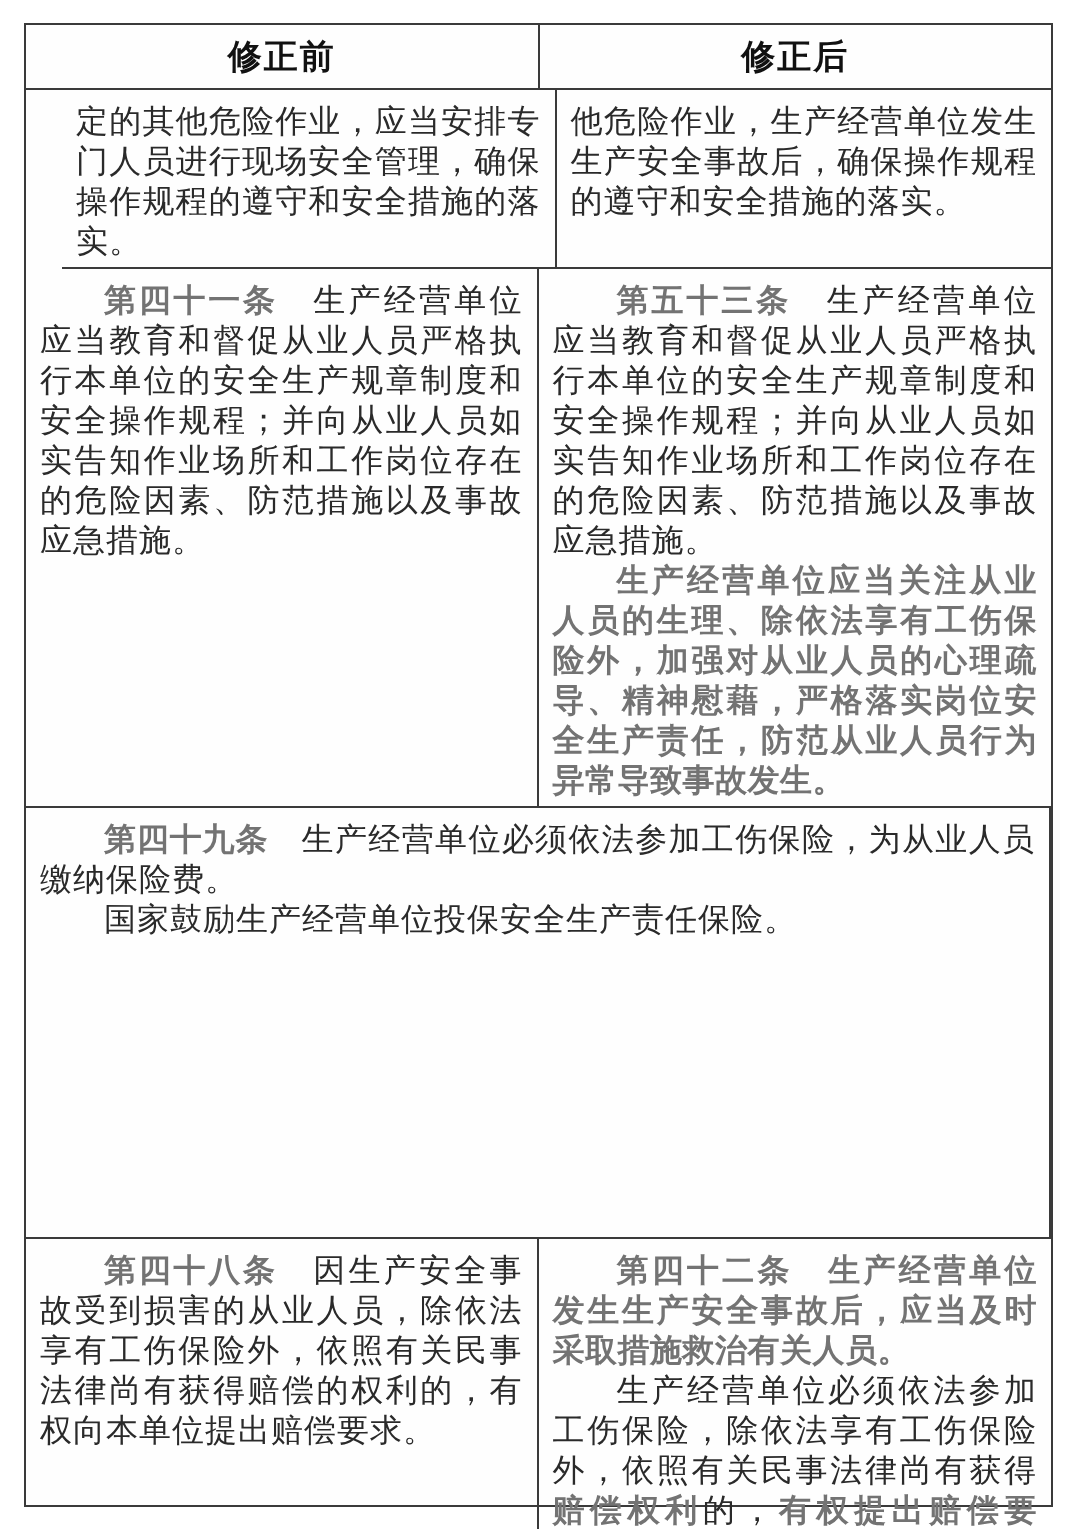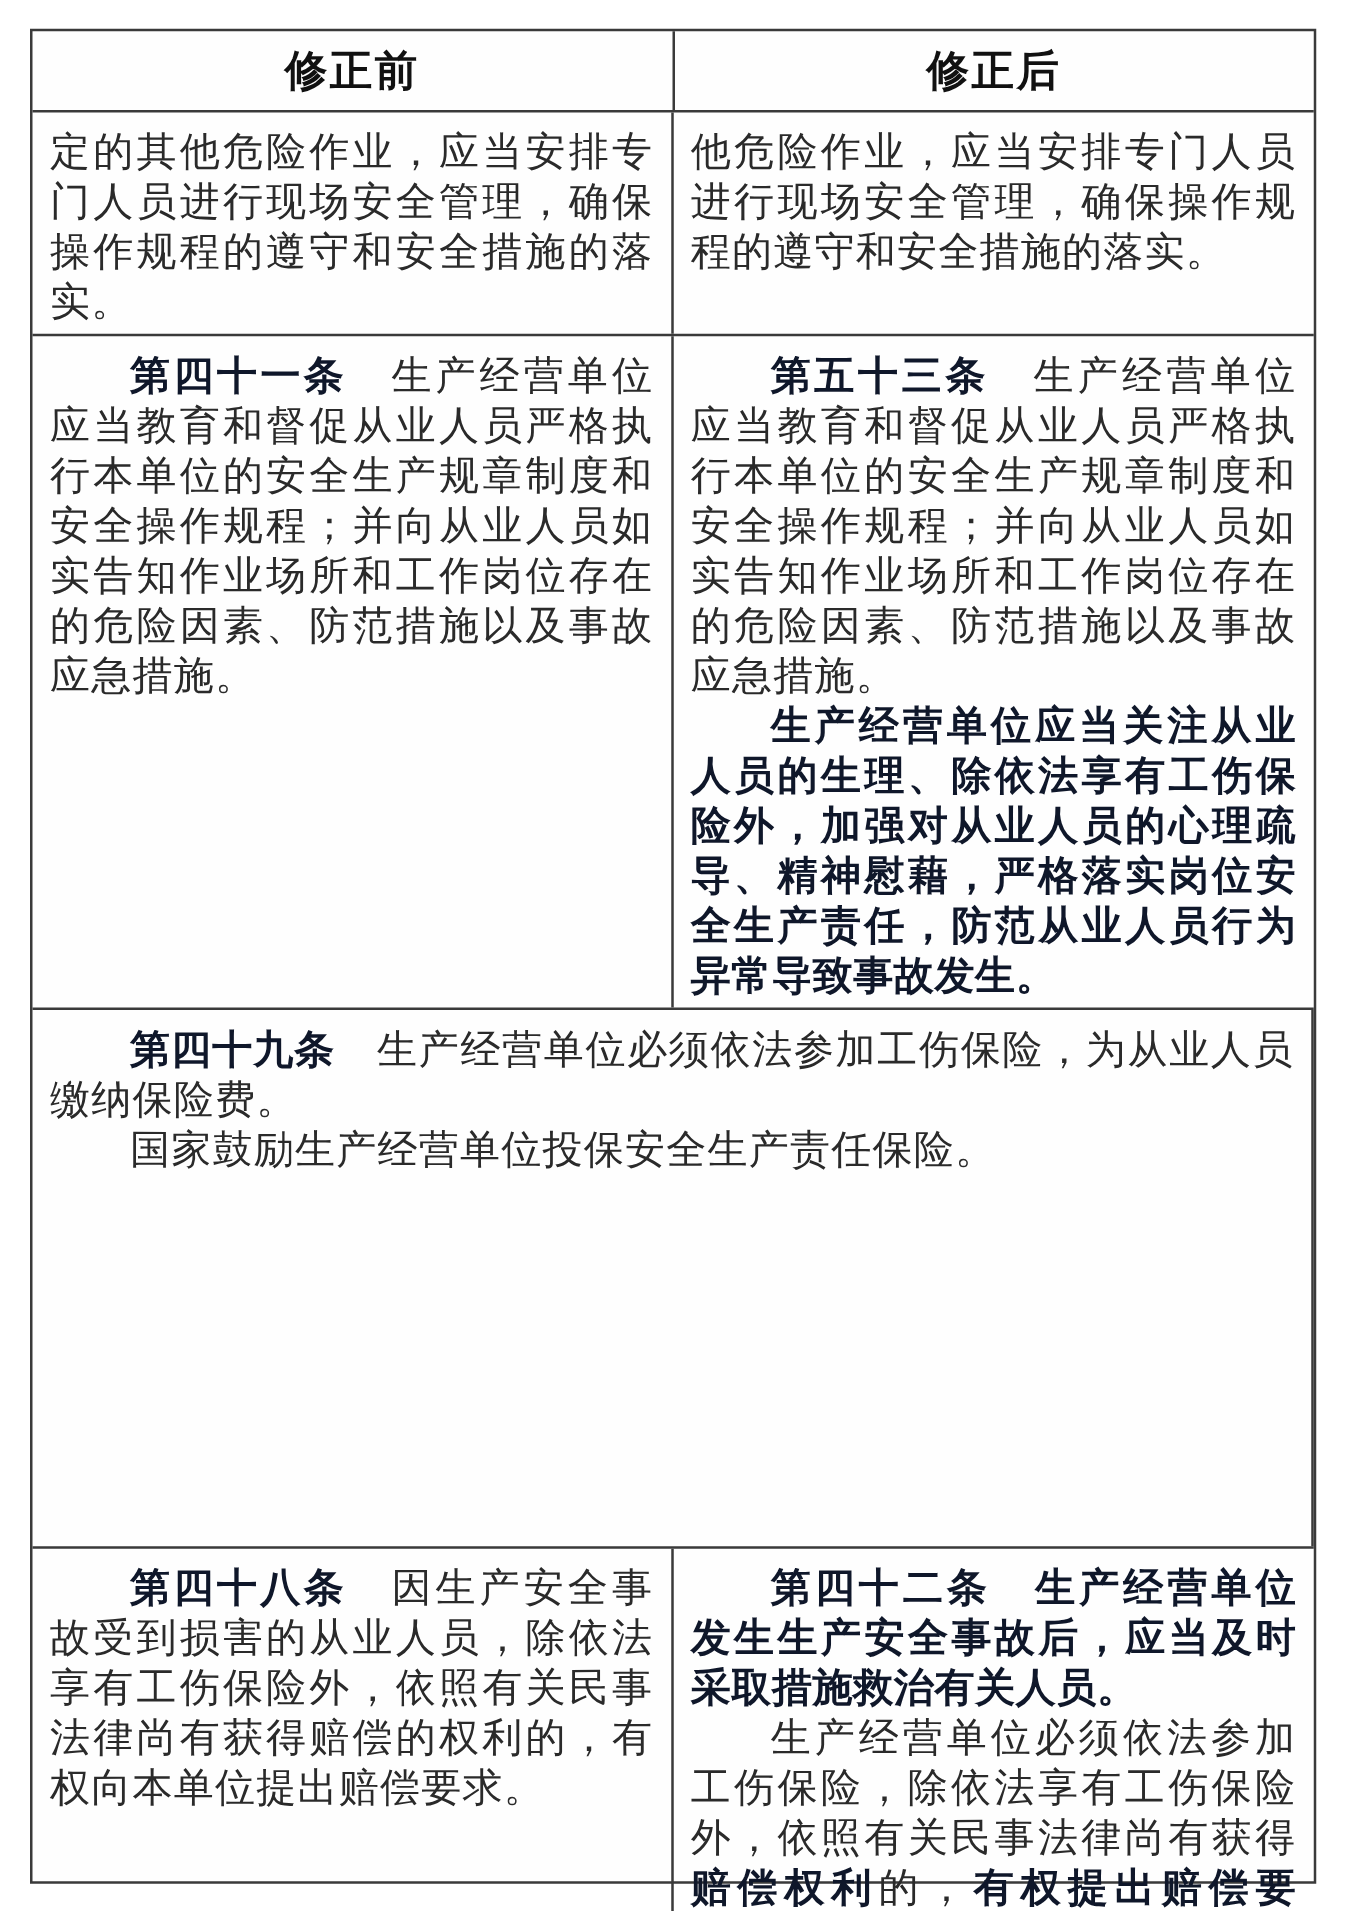--- a/index.html
+++ b/index.html
@@ -48,21 +48,21 @@
   .tbody {
     display: flex;
     flex-direction: column;
     flex: 1 1 auto;
   }
   .trow {
     display: flex;
     border-bottom: 2px solid #3a3a3a;
   }
   .trow:last-child { border-bottom: none; flex: 1 1 auto; }
-  .trow.r0 { min-height: 160px; }
+  .trow.r0 { min-height: 160px; margin-left: 36px; }
   .trow.r1 { min-height: 523px; }
   .trow.r2 { min-height: 429px; }
   .trow.r3 { min-height: 300px; }
   .td {
     flex: 1 1 50%;
     box-sizing: border-box;
     padding: 11px 14px 6px 14px;
     font-family: "Liberation Serif", "DejaVu Serif", serif;
     font-size: 32px;
     line-height: 40px;
@@ -70,40 +70,40 @@
     text-align: justify;
     text-justify: inter-character;
     overflow: hidden;
   }
   .td.before { border-right: 2px solid #3a3a3a; }
   .para { margin: 0; letter-spacing: 1px; }
   .para.indent { text-indent: 2em; }
   .seg.bold {
     font-family: Liberation Serif, serif;
     font-weight: 700;
-    color: #0f172a;
+    color: #737373;
     letter-spacing: 0.5px;
   }
 </style>
 </head>
 <body>
 
 <div class="doc">
   <div class="cmp-table">
     <div class="thead">
       <div class="th">修正前</div>
       <div class="th">修正后</div>
     </div>
     <div class="tbody" id="rows">
         <div class="trow r0">
           <div class="td before">
             <p class="para"><span class="seg">定的其他危险作业，应当安排专门人员进行现场安全管理，确保操作规程的遵守和安全措施的落实。</span></p>
           </div>
           <div class="td after">
-            <p class="para"><span class="seg">他危险作业，应当安排专门人员进行现场安全管理，确保操作规程的遵守和安全措施的落实。</span></p>
+            <p class="para"><span class="seg">他危险作业，生产经营单位发生生产安全事故后，确保操作规程的遵守和安全措施的落实。</span></p>
           </div>
         </div>
         <div class="trow r1">
           <div class="td before">
             <p class="para indent"><span class="seg bold">第四十一条</span><span class="seg">　生产经营单位应当教育和督促从业人员严格执行本单位的安全生产规章制度和安全操作规程；并向从业人员如实告知作业场所和工作岗位存在的危险因素、防范措施以及事故应急措施。</span></p>
           </div>
           <div class="td after">
             <p class="para indent"><span class="seg bold">第五十三条</span><span class="seg">　生产经营单位应当教育和督促从业人员严格执行本单位的安全生产规章制度和安全操作规程；并向从业人员如实告知作业场所和工作岗位存在的危险因素、防范措施以及事故应急措施。</span></p>
             <p class="para indent"><span class="seg bold">生产经营单位应当关注从业人员的生理、除依法享有工伤保险外，加强对从业人员的心理疏导、精神慰藉，严格落实岗位安全生产责任，防范从业人员行为异常导致事故发生。</span></p>
           </div>

